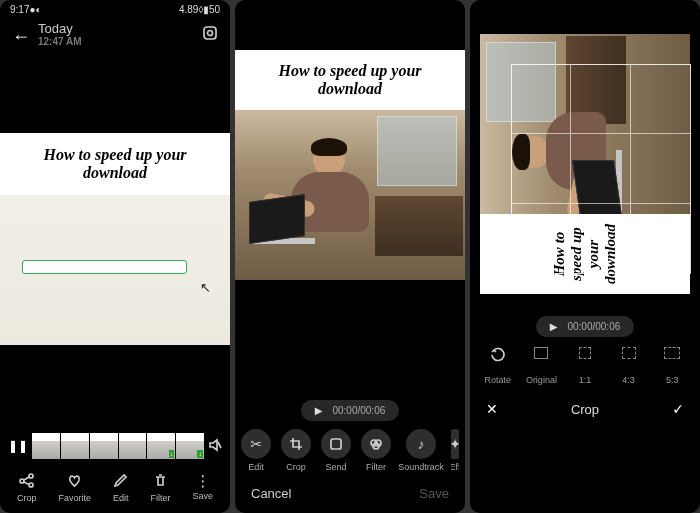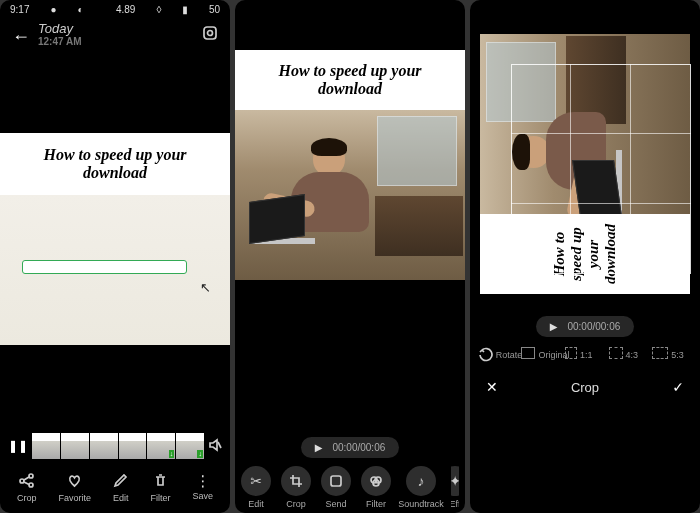--- a/index.html
+++ b/index.html
@@ -2,24 +2,24 @@
 <html><head>
 <meta charset="utf-8">
 <style>
   * { box-sizing: border-box; margin: 0; padding: 0; }
   html, body { width: 700px; height: 513px; background: #333; font-family: -apple-system, Helvetica, Arial, sans-serif; overflow: hidden; }
   .row { display: flex; width: 700px; height: 513px; gap: 5px; justify-content: space-between; }
   .phone { width: 230px; height: 513px; background: #000; color: #fff; display: flex; flex-direction: column; position: relative; border-radius: 10px; overflow: hidden; }
 
   
   .p1-status { display: flex; justify-content: space-between; align-items: center; font-size: 10px; padding: 4px 10px 2px; color: #ddd; }
-  .p1-status .left, .p1-status .right { display:flex; gap:21px; align-items:center; }
+  .p1-status .left, .p1-status .right { display:flex; gap:0; align-items:center; }
   .p1-head { display:flex; align-items:center; padding: 4px 12px; }
   .p1-head .back { font-size: 18px; margin-right: 8px; }
-  .p1-head .titles .t1 { font-size: 13px; color:#ccc;font-style:italic; }
+  .p1-head .titles .t1 { font-size: 13px; color:#ccc; }
   .p1-head .titles .t2 { font-size: 10px; color:#777;font-weight:bold; }
   .p1-head .spacer { flex:1; }
   .p1-head .cam { font-size:14px; }
 
   .p1-media { flex:1; display:flex; flex-direction:column; justify-content:center; }
   .meme-band { background:#fff; color:#000; padding:6px 8px; min-height:62px; display:flex; flex-direction:column; align-items:center; justify-content:center; }
   .meme-band .line { font-weight:900; font-style:italic; font-size:16px; font-family: Georgia, "Times New Roman", serif; text-align:center; }
   .p1-canvas { background: linear-gradient(#f2efe8,#ece9df); height:150px; position:relative; }
   .p1-bar { position:absolute; left:22px; top:65px; width:165px; height:14px; border:1px solid #3a5; border-radius:3px; background:#fff; }
   .p1-cursor { position:absolute; left:200px; top:85px; font-size:13px; color:#222; }
@@ -78,21 +78,21 @@
   .gridov { position:absolute; right:9px; top:40px; width:180px; height:210px; pointer-events:none; }
   .gridov::before, .gridov::after { content:""; position:absolute; background:rgba(255,255,255,.65); }
   .gridov .h1,.gridov .h2,.gridov .v1,.gridov .v2{ position:absolute; background:rgba(255,255,255,.6); }
   .gridov .h1{ top:33%; left:0; width:100%; height:1px;}
   .gridov .h2{ top:66%; left:0; width:100%; height:1px;}
   .gridov .v1{ left:33%; top:0; height:100%; width:1px;}
   .gridov .v2{ left:66%; top:0; height:100%; width:1px;}
   .gridov .frame{ position:absolute; inset:0; border:1px solid rgba(255,255,255,.85);}
 
   .p3-tools { display:flex; justify-content:space-around; align-items:center; padding:10px 6px 4px; font-size:9px; color:#999; }
-  .p3-tools .item { display:flex; flex-direction:row; align-items:center; gap:3px; width:40px; }
+  .p3-tools .item { display:flex; flex-direction:column; align-items:center; gap:12px; width:40px; }
   .p3-tools .ic { font-size:14px; color:#bbb; height:16px; }
   .ratio { border:1px solid #888; width:14px; height:12px; }
   .ratio.sq{ width:12px; }
   .p3-bot { display:flex; justify-content:space-between; align-items:center; padding:12px 16px 12px; font-size:14px; }
   .p3-bot .mid { font-size:13px; color:#ddd; }
   .svg{fill:none;stroke:#ccc;stroke-width:1.7;}
 </style>
 </head>
 <body>
 
@@ -275,20 +275,24 @@
             <span>Filter</span>
           </div>
         <div class="rbtn">
             <div class="circ">♪</div>
             <span>Soundtrack</span>
           </div>
         <div class="rbtn" style="width:18px;overflow:hidden">
             <div class="circ">✦</div>
             <span>Eff</span>
           </div>
+      </div>
+      <div class="p2-bot">
+        <div class="cancel">Cancel</div>
+        <div class="save">Save</div>
       </div>
     </div>
   </div>
 
   <div class="phone">
     <div class="p3-media">
       <div class="p3-rot">
         <div class="p3-inner">
           <div class="meme-band">
             <div class="line">How to speed up your</div>

